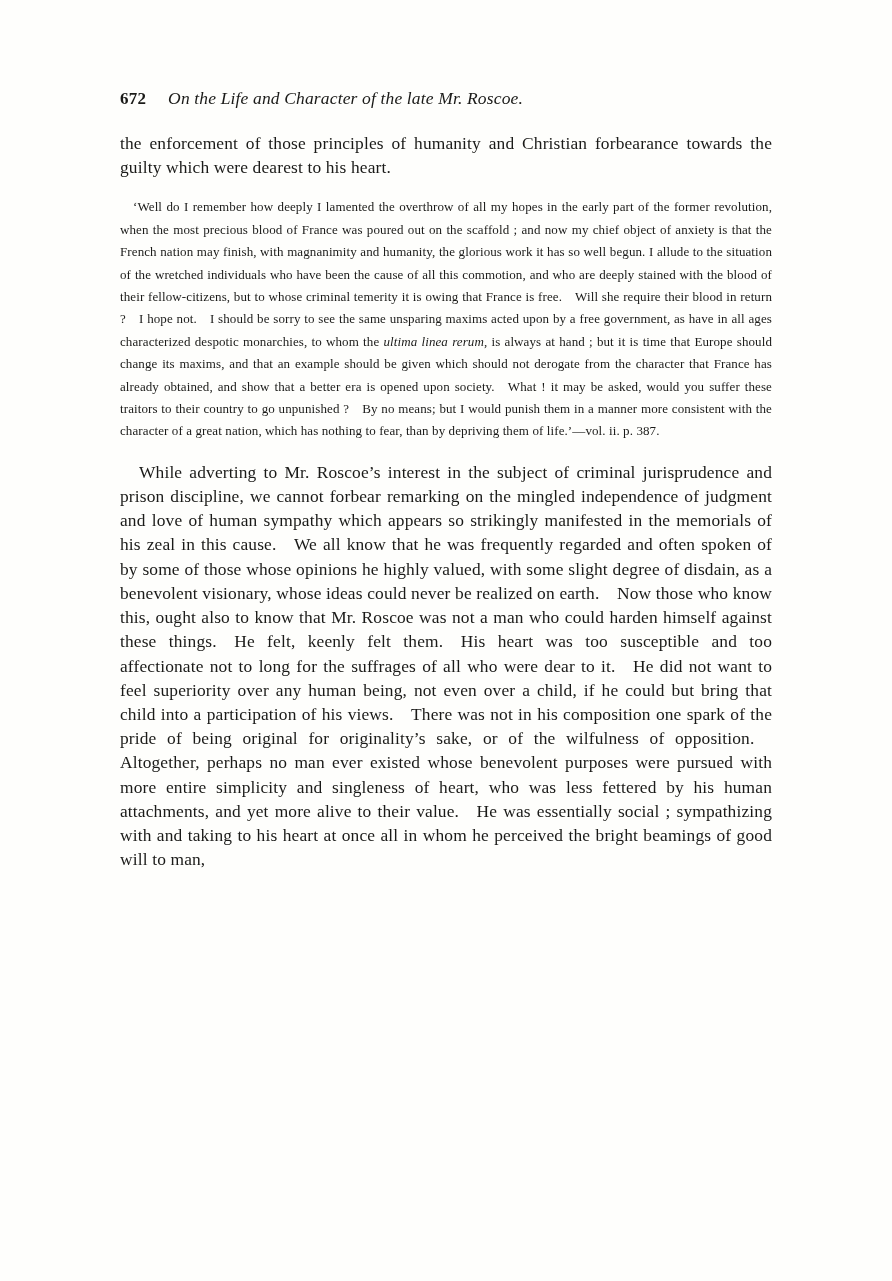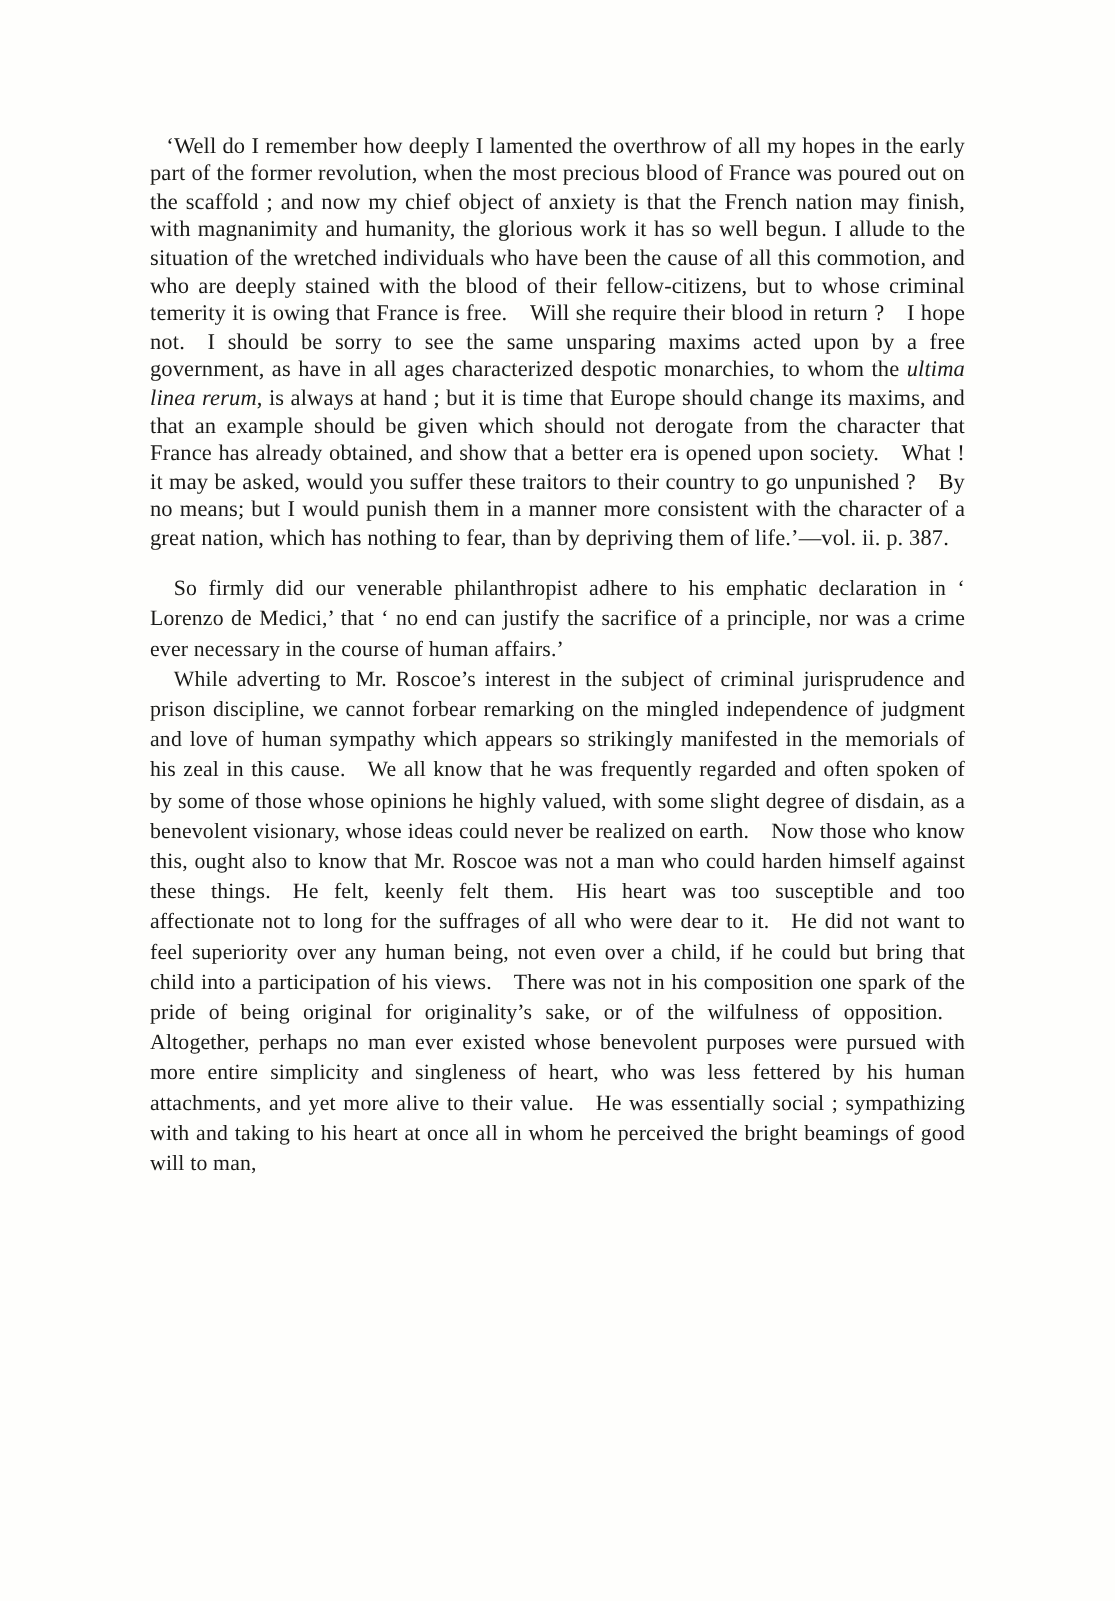--- a/index.html
+++ b/index.html
@@ -45,21 +45,21 @@
   }
   .body-para {
     font-size: 17.4px;
     line-height: 24.2px;
     letter-spacing: 0.15px;
   }
   .body-para + .body-para {
     margin-top: 0;
   }
   .quote {
-    font-size: 18px;
+    font-size: 13px;
     line-height: 22.4px;
     letter-spacing: 0.1px;
     margin-top: 17px;
     margin-bottom: 17px;
   }
   .quote .first-indent {
     display: inline-block;
     width: 13px;
   }
   .indent {
@@ -71,27 +71,29 @@
   }
   .tail {
     margin-top: 14px;
   }
 </style>
 </head>
 <body>
 
 <div class="page">
 
+  <div class="running-head">
+    <span class="folio">672</span>
+    <span class="head-title">On the Life and Character of the late Mr. Roscoe.</span>
+  </div>
 
+  <p class="body-para">the enforcement of those principles of humanity and Christian forbearance towards the guilty which were dearest to his heart.</p>
 
   <p class="quote">
     <span class="first-indent"></span><span>‘</span><span>Well do I remember how deeply I lamented the overthrow of all my hopes in the early part of the former revolution, when the most precious blood of France was poured out on the scaffold ; and now my chief object of anxiety is that the French nation may finish, with magnanimity and humanity, the glorious work it has so well begun. I allude to the situation of the wretched individuals who have been the cause of all this commotion, and who are deeply stained with the blood of their fellow-citizens, but to whose criminal temerity it is owing that France is free. Will she require their blood in return ? I hope not. I should be sorry to see the same unsparing maxims acted upon by a free government, as have in all ages characterized despotic monarchies, to whom the </span><i>ultima linea rerum</i><span>, is always at hand ; but it is time that Europe should change its maxims, and that an example should be given which should not derogate from the character that France has already obtained, and show that a better era is opened upon society. What ! it may be asked, would you suffer these traitors to their country to go unpunished ? By no means; but I would punish them in a manner more consistent with the character of a great nation, which has nothing to fear, than by depriving them of life.’—vol. ii. p. 387.</span>
   </p>
 
-  <p class="body-para">
-    <span class="indent"></span><span>So firmly did our venerable philanthropist adhere to his emphatic declaration in ‘ Lorenzo de Medici,’ that ‘ no end can justify the sacrifice of a principle, nor was a crime ever necessary in the course of human affairs.’</span>
-  </p>
 
   <p class="body-para tail">
     <span class="indent"></span><span>While adverting to Mr. Roscoe’s interest in the subject of criminal jurisprudence and prison discipline, we cannot forbear remarking on the mingled independence of judgment and love of human sympathy which appears so strikingly manifested in the memorials of his zeal in this cause. We all know that he was frequently regarded and often spoken of by some of those whose opinions he highly valued, with some slight degree of disdain, as a benevolent visionary, whose ideas could never be realized on earth. Now those who know this, ought also to know that Mr. Roscoe was not a man who could harden himself against these things. He felt, keenly felt them. His heart was too susceptible and too affectionate not to long for the suffrages of all who were dear to it. He did not want to feel superiority over any human being, not even over a child, if he could but bring that child into a participation of his views. There was not in his composition one spark of the pride of being original for originality’s sake, or of the wilfulness of opposition. Altogether, perhaps no man ever existed whose benevolent purposes were pursued with more entire simplicity and singleness of heart, who was less fettered by his human attachments, and yet more alive to their value. He was essentially social ; sympathizing with and taking to his heart at once all in whom he perceived the bright beamings of good will to man,</span>
   </p>
 
 </div>
 
 </body></html>

